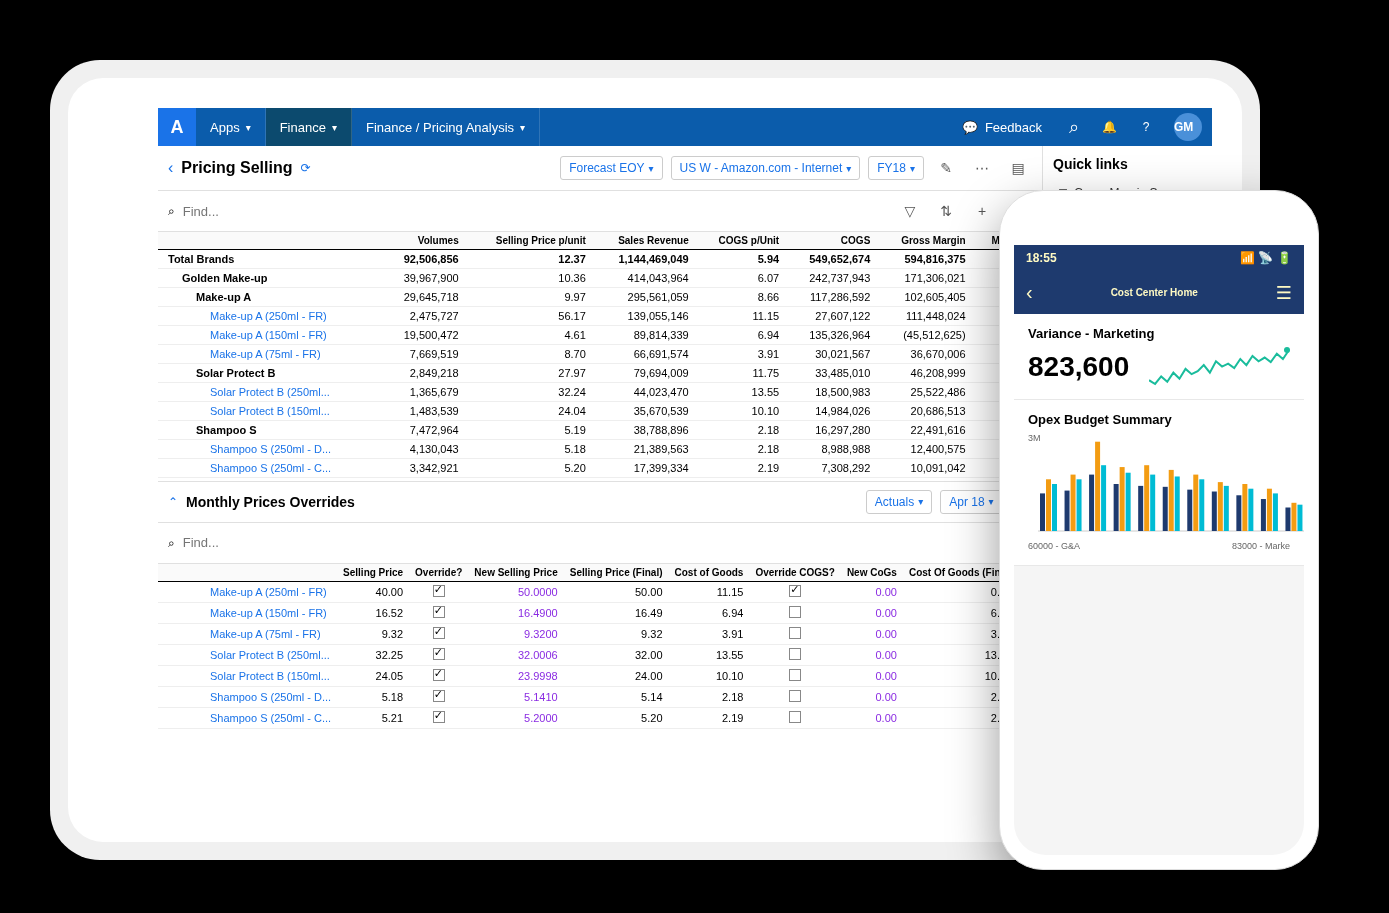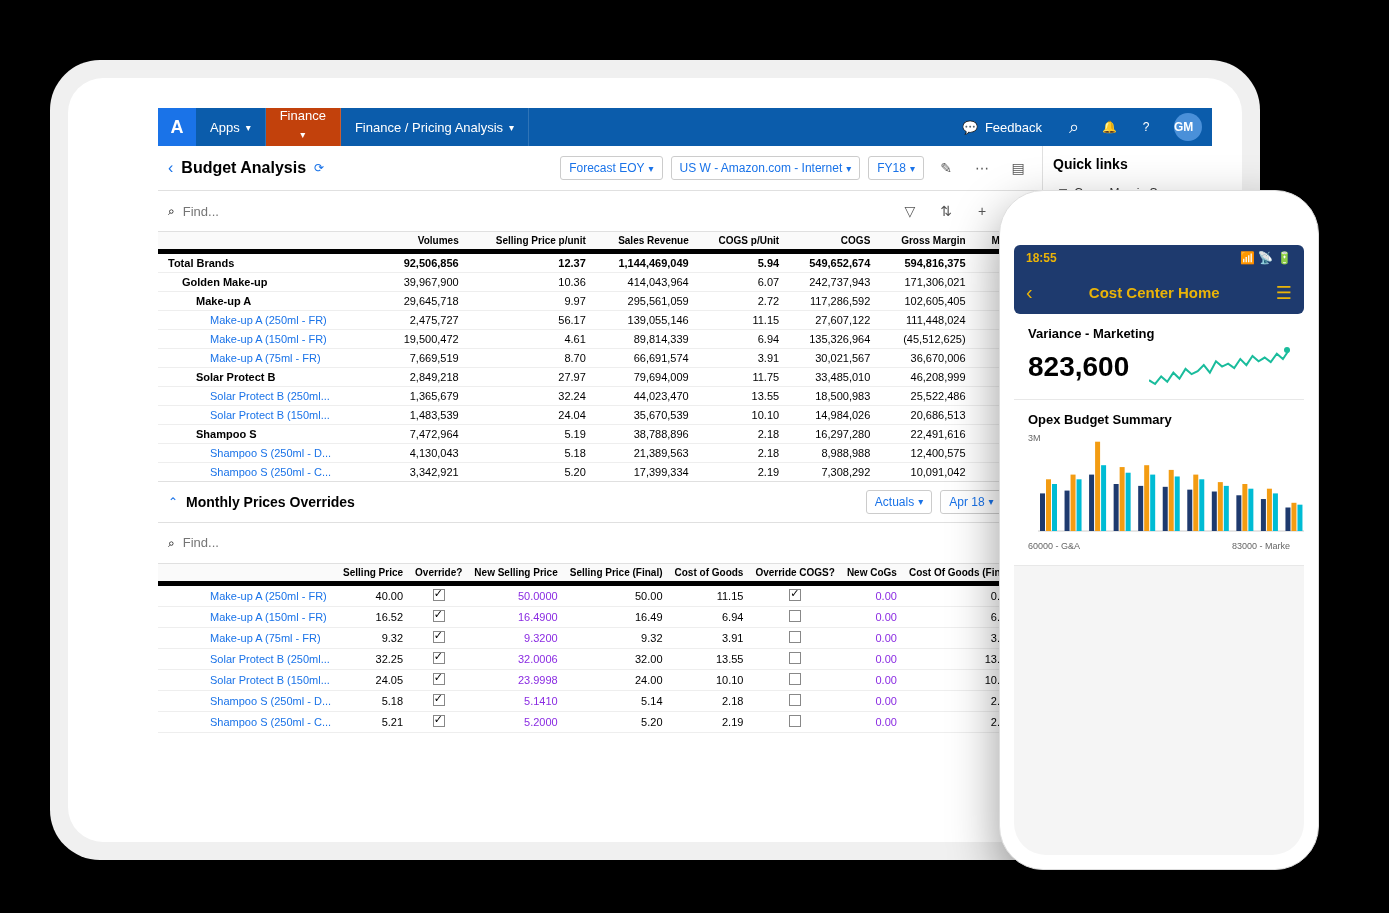--- a/index.html
+++ b/index.html
@@ -4,41 +4,41 @@
 <style>
 * { box-sizing: border-box; margin: 0; padding: 0; }
 body { font-family: -apple-system, BlinkMacSystemFont, 'Segoe UI', Arial, sans-serif; background: #000; width: 1389px; height: 913px; position: relative; overflow: hidden; }
 .tablet-frame { position: absolute; left: 50px; top: 60px; width: 1210px; height: 800px; background: #f0f0f0; border-radius: 50px; box-shadow: 0 20px 60px rgba(0,0,0,0.5); }
 .tablet-inner { position: absolute; left: 18px; top: 18px; right: 18px; bottom: 18px; background: #fff; border-radius: 35px; overflow: hidden; }
 .tablet-home { position: absolute; left: 40px; top: 50%; transform: translateY(-50%); width: 30px; height: 30px; border-radius: 50%; background: #888; }
 .tablet-screen { position: absolute; left: 90px; top: 30px; right: 30px; bottom: 30px; background: #fff; overflow: hidden; font-size: 12px; }
 .topbar { background: #0b5cab; height: 38px; display: flex; align-items: center; color: #fff; }
 .logo { width: 38px; height: 38px; background: #1a73e8; display: flex; align-items: center; justify-content: center; font-weight: bold; font-size: 18px; }
 .topbar-item { padding: 0 14px; height: 100%; display: flex; align-items: center; gap: 6px; cursor: pointer; border-right: 1px solid rgba(255,255,255,0.15); font-size: 13px; }
-.topbar-item.active { background: #c2410c; flex-direction: column; }
+.topbar-item.active { background: #0c4a6e; }
 .topbar-spacer { flex: 1; }
 .topbar-icon { width: 36px; display: flex; align-items: center; justify-content: center; height: 100%; cursor: pointer; }
 .avatar { width: 28px; height: 28px; border-radius: 50%; background: #4a90d9; display: flex; align-items: center; font-weight: bold; font-size: 12px; margin: 0 10px; }
 .chevron { font-size: 10px; }
 .main-area { display: flex; height: calc(100% - 38px); }
 .content { flex: 1; overflow: hidden; display: flex; flex-direction: column; }
 .sidebar { width: 170px; border-left: 1px solid #e0e0e0; padding: 10px; overflow: hidden; font-size: 12px; }
 .page-header { display: flex; align-items: center; padding: 8px 10px; gap: 8px; border-bottom: 1px solid #e0e0e0; }
 .page-title { font-size: 16px; font-weight: 600; }
 .back-arrow { color: #1a73e8; font-size: 16px; cursor: pointer; }
 .refresh-icon { color: #1a73e8; cursor: pointer; }
 .dropdown-btn { border: 1px solid #ccc; border-radius: 3px; padding: 4px 8px; font-size: 12px; display: flex; align-items: center; gap: 4px; cursor: pointer; color: #1a73e8; background: #fff; }
 .header-spacer { flex: 1; }
 .icon-btn { width: 28px; height: 28px; display: flex; align-items: center; justify-content: center; cursor: pointer; color: #555; font-size: 14px; }
 .find-row { display: flex; align-items: center; padding: 6px 10px; gap: 8px; border-bottom: 1px solid #e0e0e0; }
 .find-input { border: none; outline: none; flex: 1; font-size: 13px; color: #888; }
 .table-wrap { overflow: auto; flex: 1; }
 table { border-collapse: collapse; width: 100%; font-size: 11px; }
 th, td { padding: 3px 6px; text-align: right; border-bottom: 1px solid #eee; white-space: nowrap; }
-th { font-weight: 600; background: #fafafa; border-bottom: 5px solid #000000; font-size: 10px; }
+th { font-weight: 600; background: #fafafa; border-bottom: 1px solid #000000; font-size: 10px; }
 td:first-child, th:first-child { text-align: left; padding-left: 10px; }
 .indent-0 { font-weight: 700; }
 .indent-1 td:first-child { padding-left: 24px; font-weight: 700; }
 .indent-2 td:first-child { padding-left: 38px; font-weight: 600; margin-top: 15px; }
 .indent-3 td:first-child { padding-left: 52px; color: #1a73e8; }
 .section-header { display: flex; align-items: center; padding: 8px 10px; gap: 8px; border-top: 1px solid #e0e0e0; border-bottom: 1px solid #e0e0e0; }
 .section-title { font-size: 14px; font-weight: 600; }
 .close-x { color: #1a73e8; font-size: 16px; cursor: pointer; padding: 0 4px; }
 .sidebar-h { font-size: 14px; font-weight: 700; margin-bottom: 8px; }
 .sidebar-link { display: flex; align-items: center; gap: 6px; padding: 5px 4px; color: #333; cursor: pointer; font-size: 12px; border: 1px solid transparent; border-radius: 3px; white-space: nowrap; overflow: hidden; text-overflow: ellipsis; }
@@ -51,24 +51,24 @@
 .legend-dot { display: inline-block; width: 8px; height: 8px; border-radius: 50%; margin-right: 4px; }
 .chart-caption { border: 1px solid #ccc; padding: 3px 6px; font-size: 10px; margin-top: 6px; }
 .checkbox { display: inline-block; width: 12px; height: 12px; border: 1px solid #888; background: #fff; position: relative; }
 .checkbox.checked::after { content: '✓'; position: absolute; left: 0; top: -3px; font-size: 11px; }
 .purple { color: #8a2be2; }
 .phone-frame { position: absolute; right: 70px; top: 190px; width: 320px; height: 680px; background: #fff; border-radius: 44px; box-shadow: 0 20px 50px rgba(0,0,0,0.4); border: 1px solid #ddd; z-index: 10; }
 .phone-inner { position: absolute; left: 14px; top: 14px; right: 14px; bottom: 14px; border-radius: 32px; overflow: hidden; background: #fff; }
 .phone-speaker { position: absolute; left: 50%; top: 26px; transform: translateX(-50%); width: 44px; height: 6px; background: #ccc; border-radius: 3px; }
 .phone-cam { position: absolute; left: 50%; top: 24px; transform: translateX(30px); width: 10px; height: 10px; background: #ccc; border-radius: 50%; }
 .phone-screen { position: absolute; left: 0; top: 40px; right: 0; bottom: 0; overflow: hidden; }
-.phone-header { background: #1e3a6e; color: #eab308; border-radius: 6px; }
+.phone-header { background: #1e3a6e; color: #fef9c3; }
 .status-row { display: flex; justify-content: space-between; padding: 6px 12px; font-size: 12px; font-weight: 600; }
 .phone-nav { display: flex; align-items: center; padding: 10px 12px; }
-.phone-nav-title { flex: 1; text-align: center; font-weight: 600; font-size: 15px; }
+.phone-nav-title { flex: 1; text-align: center; font-weight: 600; font-size: 10px; }
 .phone-back { font-size: 20px; cursor: pointer; }
 .phone-menu { font-size: 18px; cursor: pointer; }
 .phone-body { background: #f5f5f5; padding: 0; height: 100%; overflow: hidden; }
 .phone-card { background: #fff; padding: 12px 14px; border-bottom: 1px solid #e8e8e8; }
 .phone-card-title { font-size: 13px; font-weight: 600; margin-bottom: 6px; }
 .big-num { font-size: 28px; font-weight: 700; }
 .phone-table { width: 100%; font-size: 12px; }
 .phone-table th, .phone-table td { text-align: right; padding: 8px 6px; border-bottom: 1px solid #eee; }
 .phone-table th:first-child, .phone-table td:first-child { text-align: left; font-weight: 600; }
 .chips-row { display: flex; gap: 8px; padding: 10px 12px; overflow: hidden; }
@@ -117,21 +117,21 @@
         <div class="avatar">
             <span>GM</span>
           </div>
       </div>
 
       <div class="main-area">
         <div class="content">
 
           <div class="page-header">
             <span class="back-arrow">‹</span>
-            <span class="page-title">Budget Analysis</span>
+            <span class="page-title">Pricing Selling</span>
             <span class="refresh-icon">⟳</span>
             <div class="header-spacer"></div>
             <div class="dropdown-btn">
               <span>Forecast EOY</span>
               <span class="chevron">▾</span>
             </div>
             <div class="dropdown-btn">
               <span>US W - Amazon.com - Internet</span>
               <span class="chevron">▾</span>
             </div>
@@ -200,21 +200,21 @@
                     <td>6.07</td>
                     <td>242,737,943</td>
                     <td>171,306,021</td>
                     <td>41%</td>
                   </tr>
                   <tr class="indent-2">
                     <td>Make-up A</td>
                     <td>29,645,718</td>
                     <td>9.97</td>
                     <td>295,561,059</td>
-                    <td>2.72</td>
+                    <td>8.66</td>
                     <td>117,286,592</td>
                     <td>102,605,405</td>
                     <td>35%</td>
                   </tr>
                   <tr class="indent-3">
                     <td>Make-up A (250ml - FR)</td>
                     <td>2,475,727</td>
                     <td>56.17</td>
                     <td>139,055,146</td>
                     <td>11.15</td>

